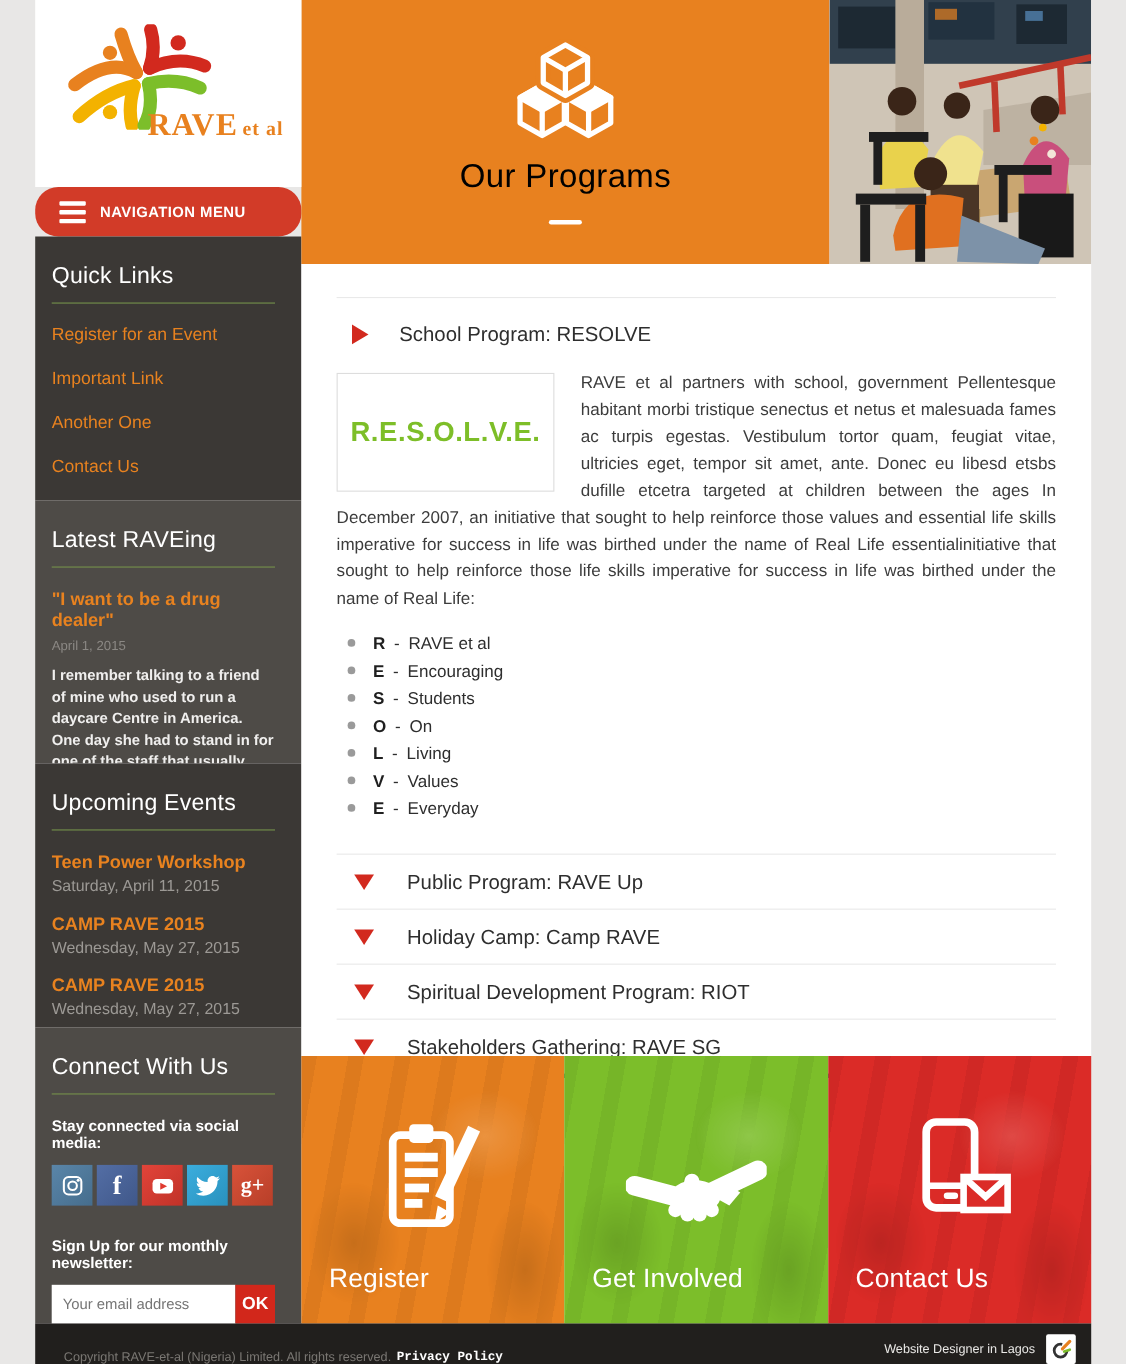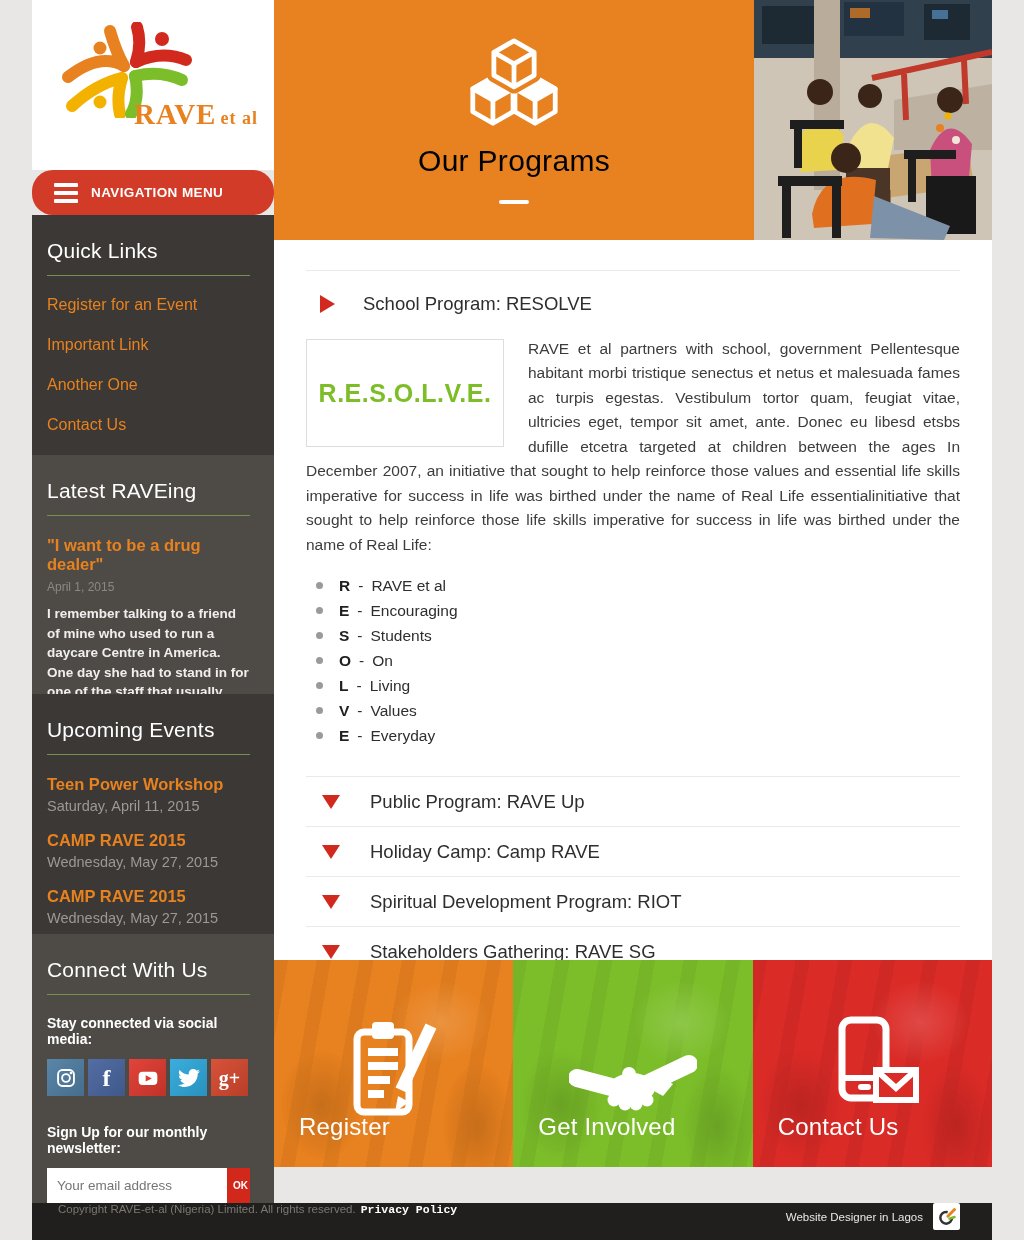--- a/index.html
+++ b/index.html
@@ -52,21 +52,21 @@
   .social.ig{background-color:#517fa4;}
   .social.fb{background-color:#4a66a0;}
   .social.yt{background-color:#e03a2f;}
   .social.tw{background-color:#30a9dc;}
   .social.gp{background-color:#d6492f;}
   .social .glyph{color:#fff;font-family:"Liberation Serif",serif;font-weight:bold;font-size:24px;line-height:1;}
   .social.gp .glyph{font-size:20px;}
 
   .newsletter{display:flex;height:35px;}
   .newsletter input{flex:1;border:none;outline:none;padding:0 10px;font-size:13.5px;color:#888;font-family:"Liberation Sans",sans-serif;min-width:0;}
-  .newsletter button{width:23px;background:#d2271b;color:#fff;border:none;font-size:10px;font-weight:bold;cursor:pointer;font-family:"Liberation Sans",sans-serif;}
+  .newsletter button{width:36px;background:#d2271b;color:#fff;border:none;font-size:16px;font-weight:bold;cursor:pointer;font-family:"Liberation Sans",sans-serif;}
 
   
   .main{width:718px;display:flex;flex-direction:column;}
   .hero{height:240px;display:flex;}
   .hero-banner{width:480px;background:#e8811f;display:flex;flex-direction:column;align-items:center;justify-content:center;}
   .hero-title{color:#000000;font-size:30px;margin-top:14px;letter-spacing:.3px;}
   .hero-dash{width:30px;height:4px;background:#fff;border-radius:2px;margin-top:22px;}
   .hero-photo{width:238px;height:240px;overflow:hidden;}
 
   .content{height:720px;background:#fff;box-sizing:border-box;padding:30px 32px 0 32px;}
@@ -82,36 +82,36 @@
   .rlist{list-style:none;margin:16px 0 0 0;padding:0 0 0 10px;}
   .rlist li{display:flex;align-items:baseline;font-size:15.5px;color:#2e2e2e;padding:3.5px 0;}
   .rlist .dot{width:7px;height:7px;border-radius:50%;background:#9a9a9a;margin-right:16px;position:relative;top:-2px;flex-shrink:0;}
   .rlist b{font-weight:bold;color:#1f1f1f;}
   .rlist .dsh{margin:0 8px;}
   .acc-closed-wrap{margin-top:28px;}
   .acc-closed{border-top:1px solid #e9e9e9;height:49px;display:flex;align-items:center;cursor:pointer;}
   .acc-closed:last-child{border-bottom:4px solid #0369a1;}
 
   
-  .cta-row{height:207px;display:flex;}
+  .cta-row{height:243px;display:flex;}
   .cta{position:relative;width:240px;overflow:hidden;cursor:pointer;}
   .cta.orange{background:#e8811f;}
   .cta.green{background:#7cbe2a;}
   .cta.red{background:#db2b27;}
   .cta .texture{position:absolute;inset:0;opacity:.14;
     background:
       radial-gradient(60px 80px at 20% 70%, #000 0%, transparent 70%),
       radial-gradient(70px 60px at 70% 30%, #fff 0%, transparent 70%),
       radial-gradient(50px 90px at 85% 80%, #000 0%, transparent 70%),
       repeating-linear-gradient(100deg, rgba(0,0,0,.35) 0 14px, transparent 14px 42px);}
   .cta .icon{position:absolute;left:50%;top:54px;transform:translateX(-50%);}
   .cta .label{position:absolute;left:25px;bottom:26px;color:#fff;font-size:24px;letter-spacing:.2px;}
 
   
-  .footer{height:37px;background:#211f1d;display:flex;align-items:flex-start;padding:0 32px 0 26px;box-sizing:border-box;font-size:11.5px;}
+  .footer{height:37px;background:#211f1d;display:flex;align-items:flex-end;padding:0 14px 0 26px;box-sizing:border-box;font-size:11.5px;}
   .foot-copy{color:#7a7773;}
   .foot-privacy{color:#fff;font-weight:bold;margin-left:5px;cursor:pointer;font-family:Liberation Mono, monospace;}
   .foot-right{margin-left:auto;display:flex;align-items:center;}
   .foot-designer{color:#e9e8e6;margin-right:10px;}
   .foot-logo{width:27px;height:27px;background:#fff;border-radius:2px;display:flex;align-items:center;justify-content:center;}
 </style>
 </head>
 <body>
 
 <div class="page">

